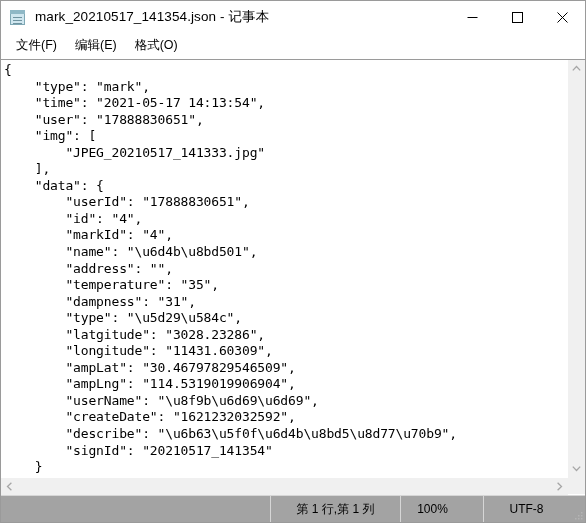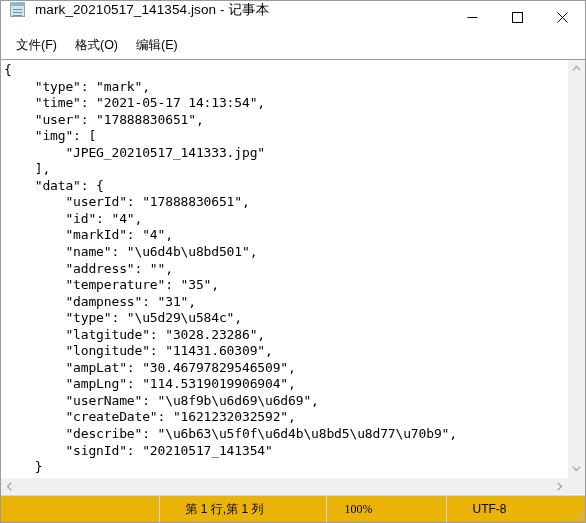--- a/index.html
+++ b/index.html
@@ -23,20 +23,21 @@
     flex-direction: column;
     overflow: hidden;
   }
 
   
   #titlebar {
     height: 32px;
     min-height: 32px;
     background: #ffffff;
     display: flex;
+    align-items: center;
     position: relative;
   }
   #title-icon {
     width: 17px;
     height: 17px;
     margin-left: 9px;
     margin-right: 8px;
     position: relative;
     flex: 0 0 auto;
   }
@@ -174,41 +175,40 @@
     min-width: 17px;
     height: 17px;
     background: #f0f0f0;
   }
   #hrow { display: flex; }
 
   
   #statusbar {
     height: 26px;
     min-height: 26px;
-    background: #eab308;
+    background: #a3a3a3;
     border-top: 1px solid #d6d6d6;
     display: flex;
     align-items: stretch;
     font-size: 12px;
     color: #000000;
     position: relative;
-    gap: 37px;
   }
   #status-spacer { flex: 1 1 auto; }
   .status-cell {
     display: flex;
     align-items: center;
     justify-content: center;
     border-left: 1px solid #d6d6d6;
     white-space: nowrap;
     padding: 0 10px;
     cursor: default;
   }
   #status-pos   { width: 130px; box-sizing: border-box; }
-  #status-zoom  { width: 64px;  box-sizing: border-box; font-family: Liberation Serif, serif; }
+  #status-zoom  { width: 64px;  box-sizing: border-box; }
   #status-eol   { width: 126px; box-sizing: border-box; }
   #status-enc   { width: 86px;  box-sizing: border-box; margin-left: 19px; }
   #status-grip {
     width: 16px;
     display: flex;
     align-items: flex-end;
     justify-content: flex-end;
     padding: 0 2px 2px 0;
     box-sizing: border-box;
   }
@@ -244,22 +244,22 @@
         <svg width="11" height="11" viewBox="0 0 11 11" aria-hidden="true">
           <line x1="0.5" y1="0.5" x2="10.5" y2="10.5" stroke="#000" stroke-width="1"></line>
           <line x1="10.5" y1="0.5" x2="0.5" y2="10.5" stroke="#000" stroke-width="1"></line>
         </svg>
       </div>
     </div>
   </div>
 
   <div id="menubar">
     <div class="menu-item">文件(F)</div>
+    <div class="menu-item">编辑(E)</div>
     <div class="menu-item">格式(O)</div>
-    <div class="menu-item">编辑(E)</div>
   </div>
 
   <div id="editor-wrap">
     <div id="editor-row">
       <div id="textarea">
         <pre id="code">{
     "type": "mark",
     "time": "2021-05-17 14:13:54",
     "user": "17888830651",
     "img": [

